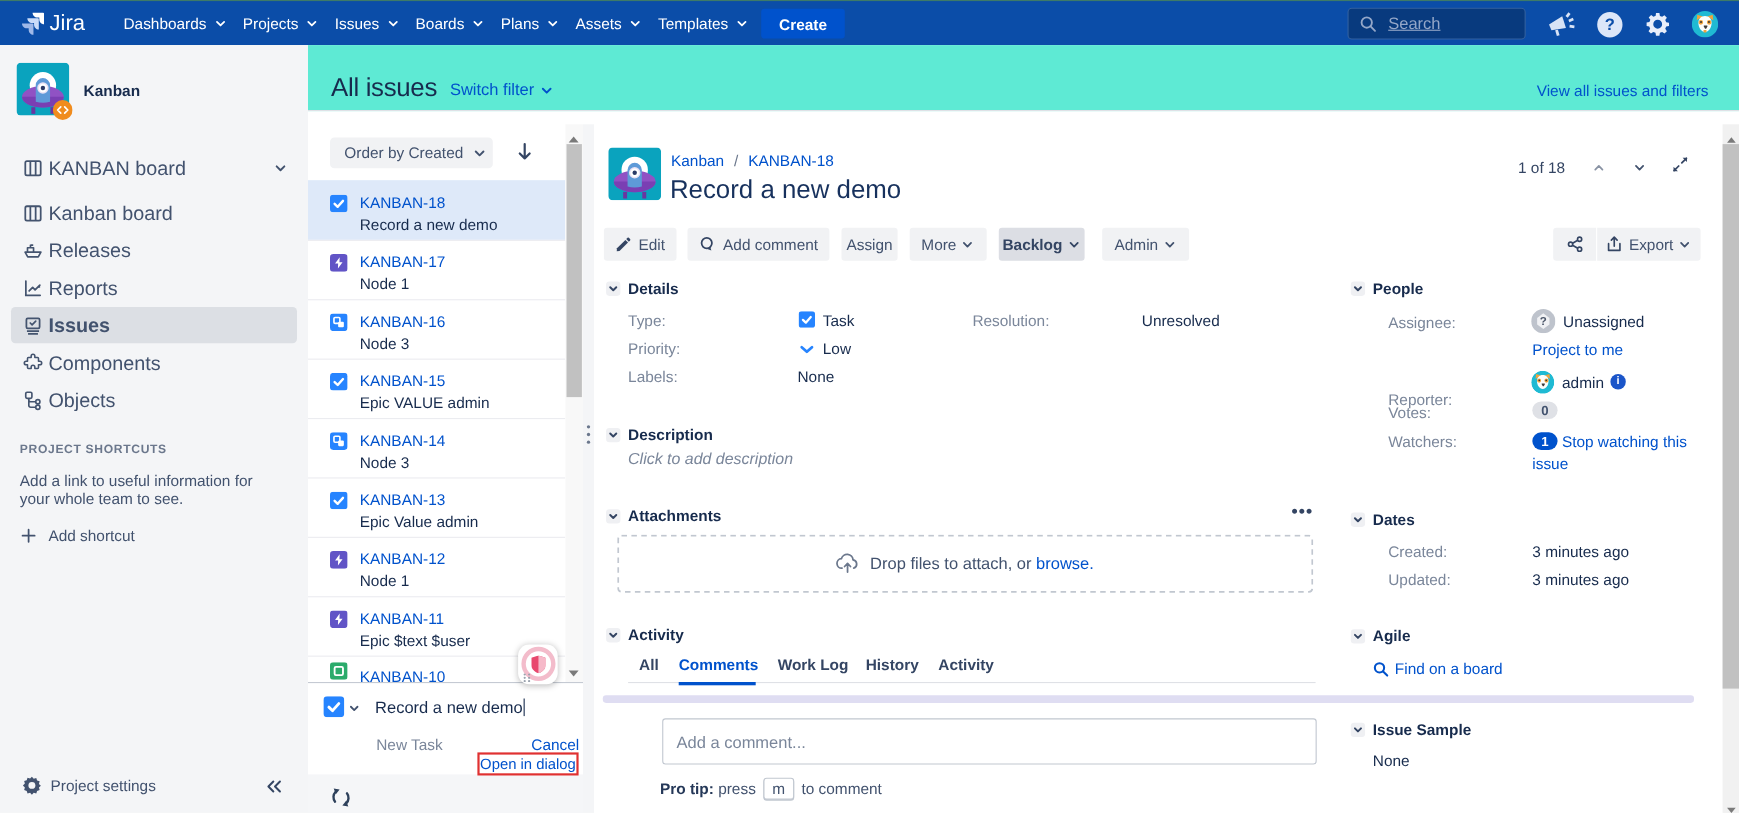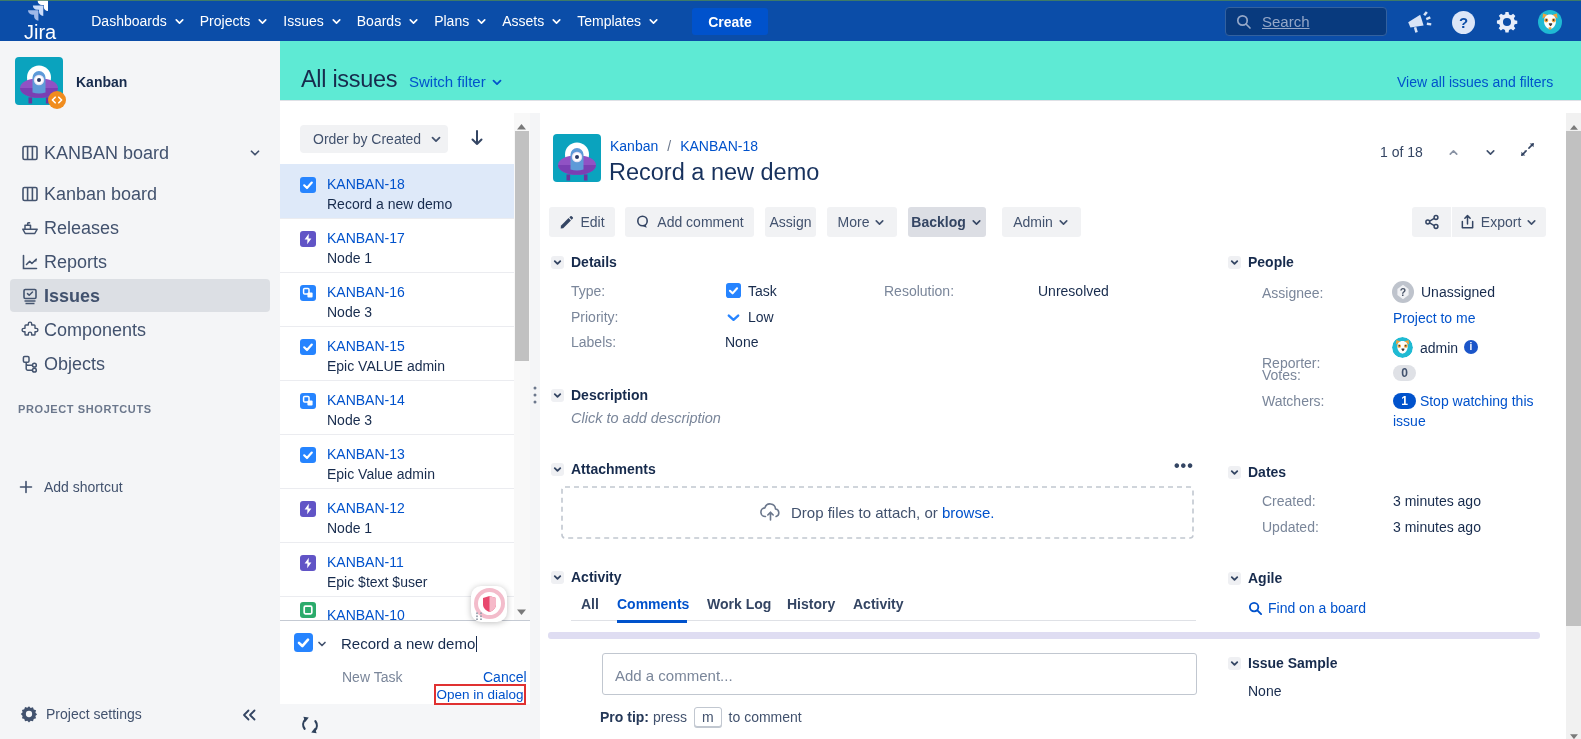--- a/index.html
+++ b/index.html
@@ -1,21 +1,21 @@
 <!DOCTYPE html>
 <html><head>
 <meta charset="utf-8">
 <style>
 * { margin:0; padding:0; box-sizing:border-box; }
 html,body { width:1581px; height:739px; overflow:hidden; }
 body { font-family:"Liberation Sans", sans-serif; font-size:14px; color:#172B4D; background:#fff; position:relative; }
 .abs { position:absolute; }
 
 #nav { position:absolute; left:0; top:0; width:1581px; height:41px; background:#0B4DA8; border-top:1px solid #3E7A68; display:flex; align-items:center; }
-#nav .logo { display:flex; align-items:center; margin-left:19px;flex-direction:column; }
+#nav .logo { display:flex; align-items:center; margin-left:19px; }
 #nav .logo .brand { color:#fff; font-size:20px; font-weight:500; margin-left:5px; letter-spacing:0; }
 #navmenu { display:flex; align-items:center; margin-left:35px; }
 .navitem { color:#fff; font-size:14px; display:flex; align-items:center; margin-right:14px; white-space:nowrap; }
 .navitem svg { margin-left:6px; }
 #createbtn { position:absolute; left:692px; top:7px; width:76px; height:27px; background:#0052CC; color:#fff; border-radius:3px; font-size:14px; font-weight:700; display:flex; align-items:center; justify-content:center; }
 #searchbox { position:absolute; left:1225px; top:6px; width:162px; height:29px; background:#083A7E; border:1px solid #33619F; border-radius:4px; display:flex; align-items:center; }
 #searchbox .stext { color:#94A7C8; font-size:15px; margin-left:10px;text-decoration:underline; }
 .navicon { position:absolute; top:9px; }
 
 #sidebar { position:absolute; left:0; top:41px; width:280px; height:698px; background:#F4F5F7; }
@@ -225,20 +225,21 @@
             <rect x="3.4" y="2.6" width="5.6" height="5.6" rx="1.2" fill="none" stroke="#44546F" stroke-width="1.5"></rect>
             <path fill="none" stroke="#44546F" stroke-width="1.5" d="M6.2 8.4 v6.2 a1.6 1.6 0 0 0 1.6 1.6 h4.6 M6.2 9.6 v0 a1.6 1.6 0 0 0 1.6 1.6 h4.6"></path>
             <circle cx="14.4" cy="11.2" r="1.9" fill="none" stroke="#44546F" stroke-width="1.5"></circle>
             <circle cx="14.4" cy="16.2" r="1.9" fill="none" stroke="#44546F" stroke-width="1.5"></circle>
           </svg>
         </span>
         <span class="lbl" style="">Objects</span>
       </div>
     </div>
   <div id="shortcuts">PROJECT SHORTCUTS</div>
+  <div id="shorttext">Add a link to useful information for your whole team to see.</div>
   <div id="addshort"><svg width="16" height="16" viewBox="0 0 16 16" style="margin-right:10px">
         <path stroke="#42526E" stroke-width="1.6" stroke-linecap="round" d="M8 2.5v11M2.5 8h11"></path>
       </svg>Add shortcut</div>
   <div id="psettings"><svg width="18" height="18" viewBox="0 0 24 24" style="margin-right:8px">
         <path fill="#42526E" d="M12 1.5l2.2 2.4 3.1-.9 1 3.1 3.1 1-.9 3.1 2.4 2.2-2.4 2.2.9 3.1-3.1 1-1 3.1-3.1-.9-2.2 2.4-2.2-2.4-3.1.9-1-3.1-3.1-1 .9-3.1L1.1 12l2.4-2.2-.9-3.1 3.1-1 1-3.1 3.1.9z"></path>
         <circle cx="12" cy="12" r="4.2" fill="#F4F5F7"></circle>
       </svg>Project settings</div>
   <div id="collapse"><svg width="18" height="16" viewBox="0 0 18 16">
         <path fill="none" stroke="#344563" stroke-width="1.8" stroke-linecap="round" stroke-linejoin="round" d="M8.5 3.5 L4 8l4.5 4.5M14.5 3.5 L10 8l4.5 4.5"></path>
       </svg></div>

